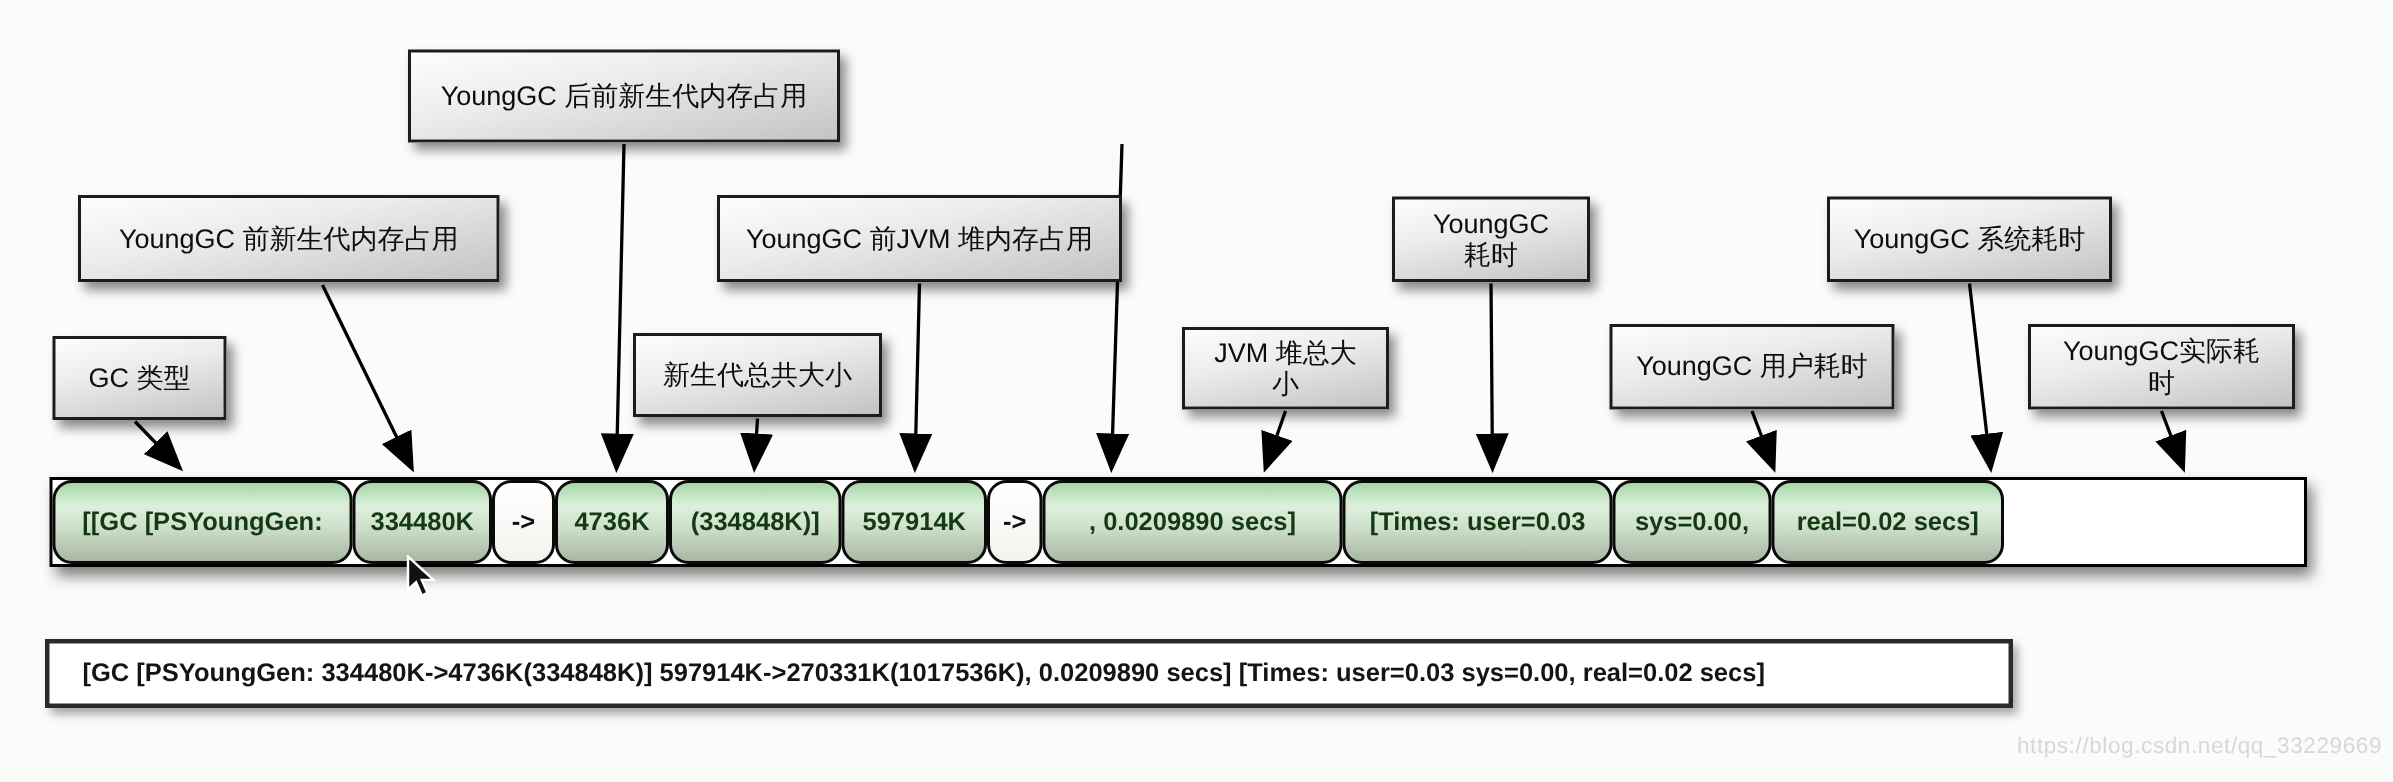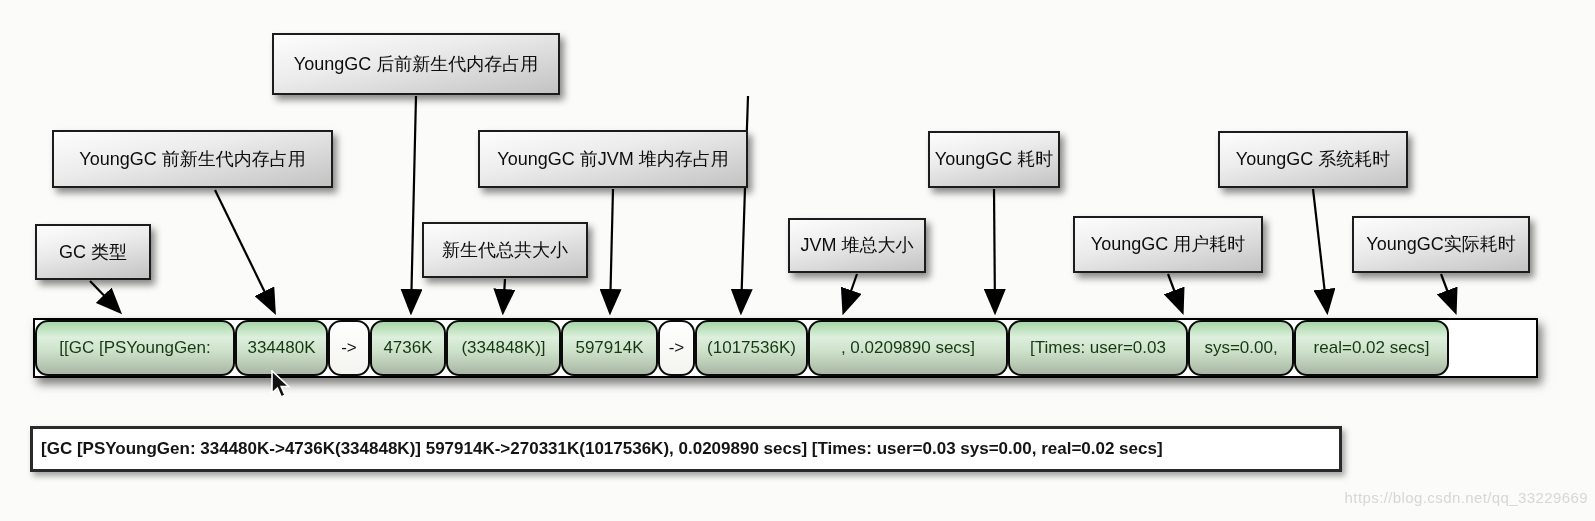--- a/index.html
+++ b/index.html
@@ -13,54 +13,54 @@
   .stage { position:absolute; left:0; top:0; width:1595px; height:521px; }
 
   
   .label {
     position:absolute; box-sizing:border-box;
     display:flex; align-items:center; justify-content:center; text-align:center;
     border:2px solid #1c1c1c;
     background:linear-gradient(168deg,#fdfdfd 0%,#ececec 40%,#c3c3c3 100%);
     box-shadow:4px 5px 7px rgba(0,0,0,0.45);
     font-size:18px; color:#0d0d0d; line-height:1.15;
-    padding:2px 4px;
+    padding:2px 14px;
   }
 
   
   .gc-row {
     position:absolute; left:33px; top:318px; width:1505px; height:60px;
     box-sizing:border-box;
     border:2px solid #000; background:#ffffff;
     box-shadow:4px 6px 9px rgba(0,0,0,0.5);
     display:flex;
   }
   .seg {
     height:100%; box-sizing:border-box; flex:0 0 auto;
     border:2px solid #0a0a0a; border-radius:13px;
     display:flex; align-items:center; justify-content:center;
-    font-size:17px; font-weight:normal; white-space:nowrap;
+    font-size:17px; font-weight:bold; white-space:nowrap;
   }
   .seg.green {
     background:linear-gradient(180deg,#a7d7a7 0%,#ddefdd 30%,#cfe2cb 55%,#a8b7a4 100%);
     color:#143a14;
   }
   .seg.white {
     background:linear-gradient(180deg,#ffffff 0%,#f3f3ef 100%);
     color:#111;
   }
 
   
   .log-box {
     position:absolute; left:30px; top:426px; width:1312px; height:46px;
     box-sizing:border-box;
     border:3px solid #2a2a2a; background:#ffffff;
     box-shadow:3px 4px 6px rgba(0,0,0,0.35);
     display:flex; align-items:center;
-    padding-left:8px;
+    padding-left:22px;
     font-size:17px; font-weight:bold; color:#141414; white-space:nowrap;
   }
 
   .watermark {
     position:absolute; right:7px; top:489px;
     font-size:15px; color:#d7d7d5; letter-spacing:0.4px;
   }
 
   .arrows { position:absolute; left:0; top:0; width:1595px; height:521px; pointer-events:none; }
   .cursor { position:absolute; left:270px; top:370px; width:26px; height:30px; }
@@ -105,21 +105,20 @@
   <div class="label" style="left:1352px; top:216px; width:178px; height:57px">YoungGC实际耗时</div>
 
   <div class="gc-row">
     <div class="seg green" style="width:200px">[[GC [PSYoungGen:</div>
     <div class="seg green" style="width:93px">334480K</div>
     <div class="seg white" style="width:42px">-&gt;</div>
     <div class="seg green" style="width:76px">4736K</div>
     <div class="seg green" style="width:115px">(334848K)]</div>
     <div class="seg green" style="width:97px">597914K</div>
     <div class="seg white" style="width:37px">-&gt;</div>
-    <div class="seg green" style="width:113px">(1017536K)</div>
     <div class="seg green" style="width:200px">, 0.0209890 secs]</div>
     <div class="seg green" style="width:180px">[Times: user=0.03</div>
     <div class="seg green" style="width:106px">sys=0.00,</div>
     <div class="seg green" style="width:155px">real=0.02 secs]</div>
   </div>
 
   <div class="log-box">
     <span>[GC [PSYoungGen: 334480K-&gt;4736K(334848K)] 597914K-&gt;270331K(1017536K), 0.0209890 secs] [Times: user=0.03 sys=0.00, real=0.02 secs]</span>
   </div>
 

